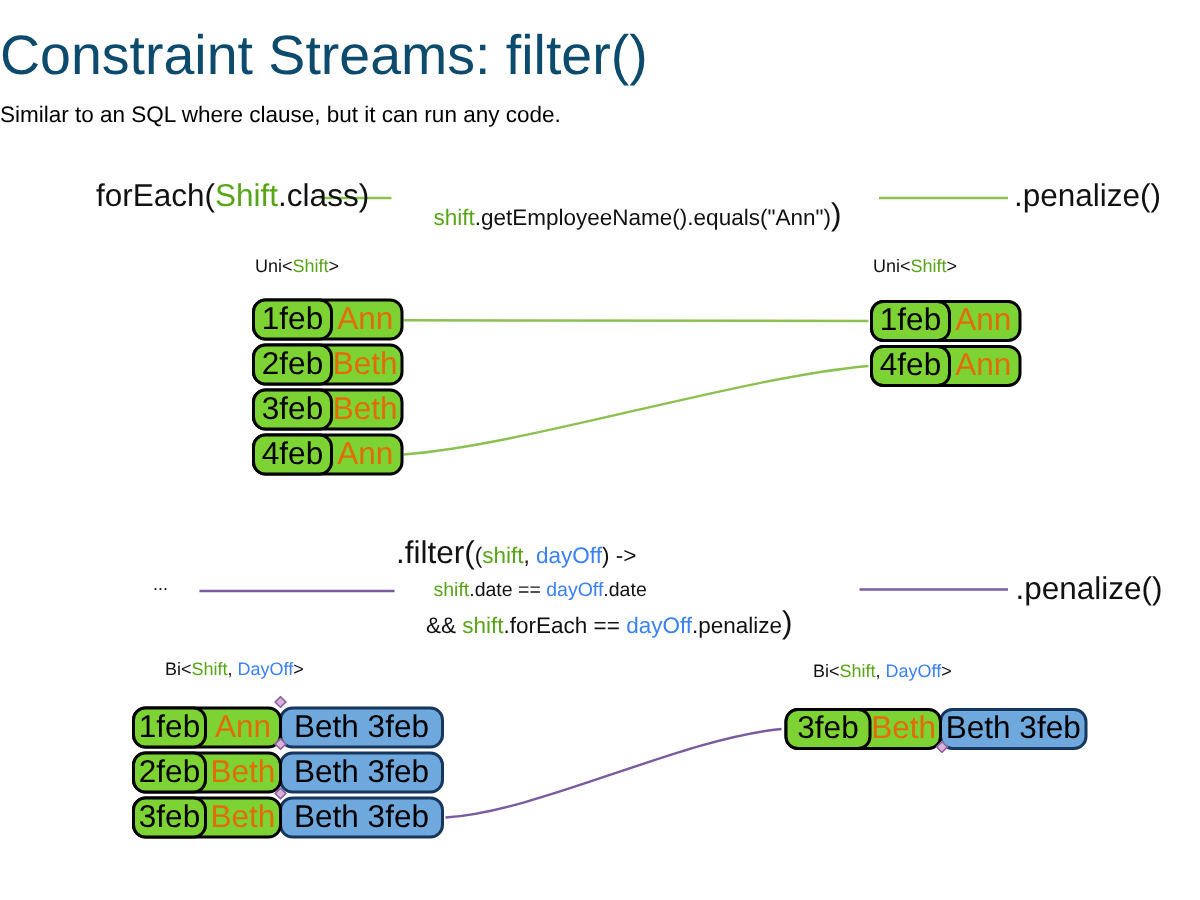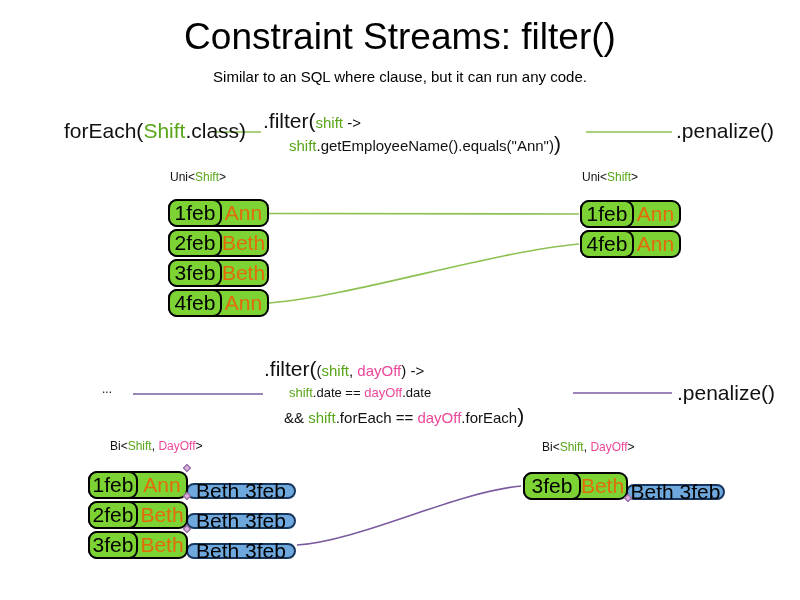--- a/index.html
+++ b/index.html
@@ -1,28 +1,28 @@
 <!DOCTYPE html>
 <html><head>
 <meta charset="utf-8">
 <style>
   html,body { margin:0; padding:0; background:#fff; }
   .slide { position:relative; width:800px; height:600px; background:#ffffff;
            font-family:"Liberation Sans", sans-serif; color:#000; overflow:hidden; }
   .abs { position:absolute; }
 
-  .title    { left:0; right:0; top:15px; text-align:center; font-size:37px; line-height:44px; color:#000000; }
-  .subtitle { left:0; right:0; top:68px; text-align:center; font-size:15px; line-height:18px; color:#000; }
+  .title    { left:0; right:0; top:15px; text-align:left; font-size:37px; line-height:44px; color:#0c4a6e; }
+  .subtitle { left:0; right:0; top:68px; font-size:15px; line-height:18px; color:#000; }
 
   .code  { white-space:pre; font-size:21px; line-height:24px; color:#111; }
   .sm    { font-size:15px; }
   .smline{ white-space:pre; font-size:13px; line-height:18px; color:#111; }
   .lbl   { white-space:pre; font-size:12px; line-height:23px; color:#111; }
   .g { color:#58a618; }
-  .b { color:#ec4899; }
+  .b { color:#3b82f6; }
 
   .wires { left:0; top:0; pointer-events:none; }
 
   
   .unirow { position:absolute; width:101px; height:28px; background:#7cd333;
             border:2px solid #000; border-radius:9px; box-sizing:border-box; font-size:21px; }
   .unirow .udate { position:absolute; left:-2px; top:-2px; width:54px; height:28px; background:#7cd333;
             border:2px solid #000; border-radius:9px; box-sizing:border-box;
             display:flex; align-items:center; justify-content:center; color:#000; }
   .unirow .uname { position:absolute; left:50px; top:-2px; width:47px; height:28px;
@@ -30,21 +30,21 @@
 
   
   .birow { position:absolute; height:28px; font-size:21px; }
   .birow .bgreen { position:absolute; left:0; top:0; width:100px; height:28px; background:#7cd333;
             border:2px solid #000; border-radius:9px; box-sizing:border-box; }
   .birow .bdate { position:absolute; left:0; top:0; width:50px; height:28px; background:#7cd333;
             border:2px solid #000; border-radius:9px; box-sizing:border-box;
             display:flex; align-items:center; justify-content:center; color:#000; }
   .birow .bname { position:absolute; left:50px; top:0; width:48px; height:28px;
             display:flex; align-items:center; justify-content:center; color:#e36c09; }
-  .birow .pair  { position:absolute; left:98px; top:12px; width:110px; height:16px; background:#6fa8dc;
+  .birow .pair  { position:absolute; left:98px; top:0; width:110px; height:28px; background:#6fa8dc;
             border:2px solid #17365d; border-radius:9px; box-sizing:border-box;
             display:flex; align-items:center; justify-content:center; color:#000; }
 
   .diamond { position:absolute; width:6px; height:6px; background:#d9b3d9;
              border:1px solid #8a5f9e; transform:rotate(45deg); box-sizing:border-box; }
 </style>
 </head>
 <body>
 
 <div class="slide">
@@ -57,21 +57,20 @@
     <line x1="133" y1="394" x2="263" y2="394" stroke="#7a5ba0" stroke-width="1.6"></line>
     <line x1="573" y1="393" x2="672" y2="393" stroke="#7a5ba0" stroke-width="1.6"></line>
     <path d="M297,545 C360,541 455,492 521,486" fill="none" stroke="#7a5ba0" stroke-width="1.6"></path>
   </svg>
 
   <div class="abs title">Constraint Streams: filter()</div>
   <div class="abs subtitle">Similar to an SQL where clause, but it can run any code.</div>
 
   <div class="abs code" style="left:20px; top:119px;margin-left:44px;"><span>forEach(</span><span class="g">Shift</span><span>.class)</span></div>
 
-  <div class="abs code" style="left:263px; top:109px;"><span>.filter(</span><span class="sm g">shift</span><span class="sm"> -&gt;</span></div>
 
   <div class="abs code" style="left:289px; top:132px;"><span class="sm g">shift</span><span class="sm">.getEmployeeName().equals("Ann")</span><span>)</span></div>
 
   <div class="abs code" style="left:676px; top:119px;">.penalize()</div>
 
   <div class="abs lbl" style="left:170px; top:166px;"><span>Uni&lt;</span><span class="g">Shift</span><span>&gt;</span></div>
 
   <div class="abs lbl" style="left:582px; top:166px;"><span>Uni&lt;</span><span class="g">Shift</span><span>&gt;</span></div>
 
   <div class="unirow" style="left:168px; top:199px;">
@@ -99,21 +98,21 @@
     <span class="uname">Ann</span>
     <span class="udate">4feb</span>
   </div>
 
   <div class="abs lbl" style="left:102px; top:378px;">...</div>
 
   <div class="abs code" style="left:264px; top:357px;"><span>.filter(</span><span class="sm">(</span><span class="sm g">shift</span><span class="sm">, </span><span class="sm b">dayOff</span><span class="sm">) -&gt;</span></div>
 
   <div class="abs smline" style="left:289px; top:384px;"><span class="g">shift</span><span>.date == </span><span class="b">dayOff</span><span>.date</span></div>
 
-  <div class="abs code" style="left:284px; top:404px;"><span class="sm">&amp;&amp; </span><span class="sm g">shift</span><span class="sm">.forEach == </span><span class="sm b">dayOff</span><span class="sm">.forEach</span><span>)</span></div>
+  <div class="abs code" style="left:284px; top:404px;"><span class="sm">&amp;&amp; </span><span class="sm g">shift</span><span class="sm">.forEach == </span><span class="sm b">dayOff</span><span class="sm">.penalize</span><span>)</span></div>
 
   <div class="abs code" style="left:677px; top:381px;">.penalize()</div>
 
   <div class="abs lbl" style="left:110px; top:435px;"><span>Bi&lt;</span><span class="g">Shift</span><span>, </span><span class="b">DayOff</span><span>&gt;</span></div>
 
   <div class="abs lbl" style="left:542px; top:436px;"><span>Bi&lt;</span><span class="g">Shift</span><span>, </span><span class="b">DayOff</span><span>&gt;</span></div>
 
   <div class="birow" style="left:88px; top:471px;">
     <span class="pair">Beth 3feb</span>
     <span class="bgreen"></span>

